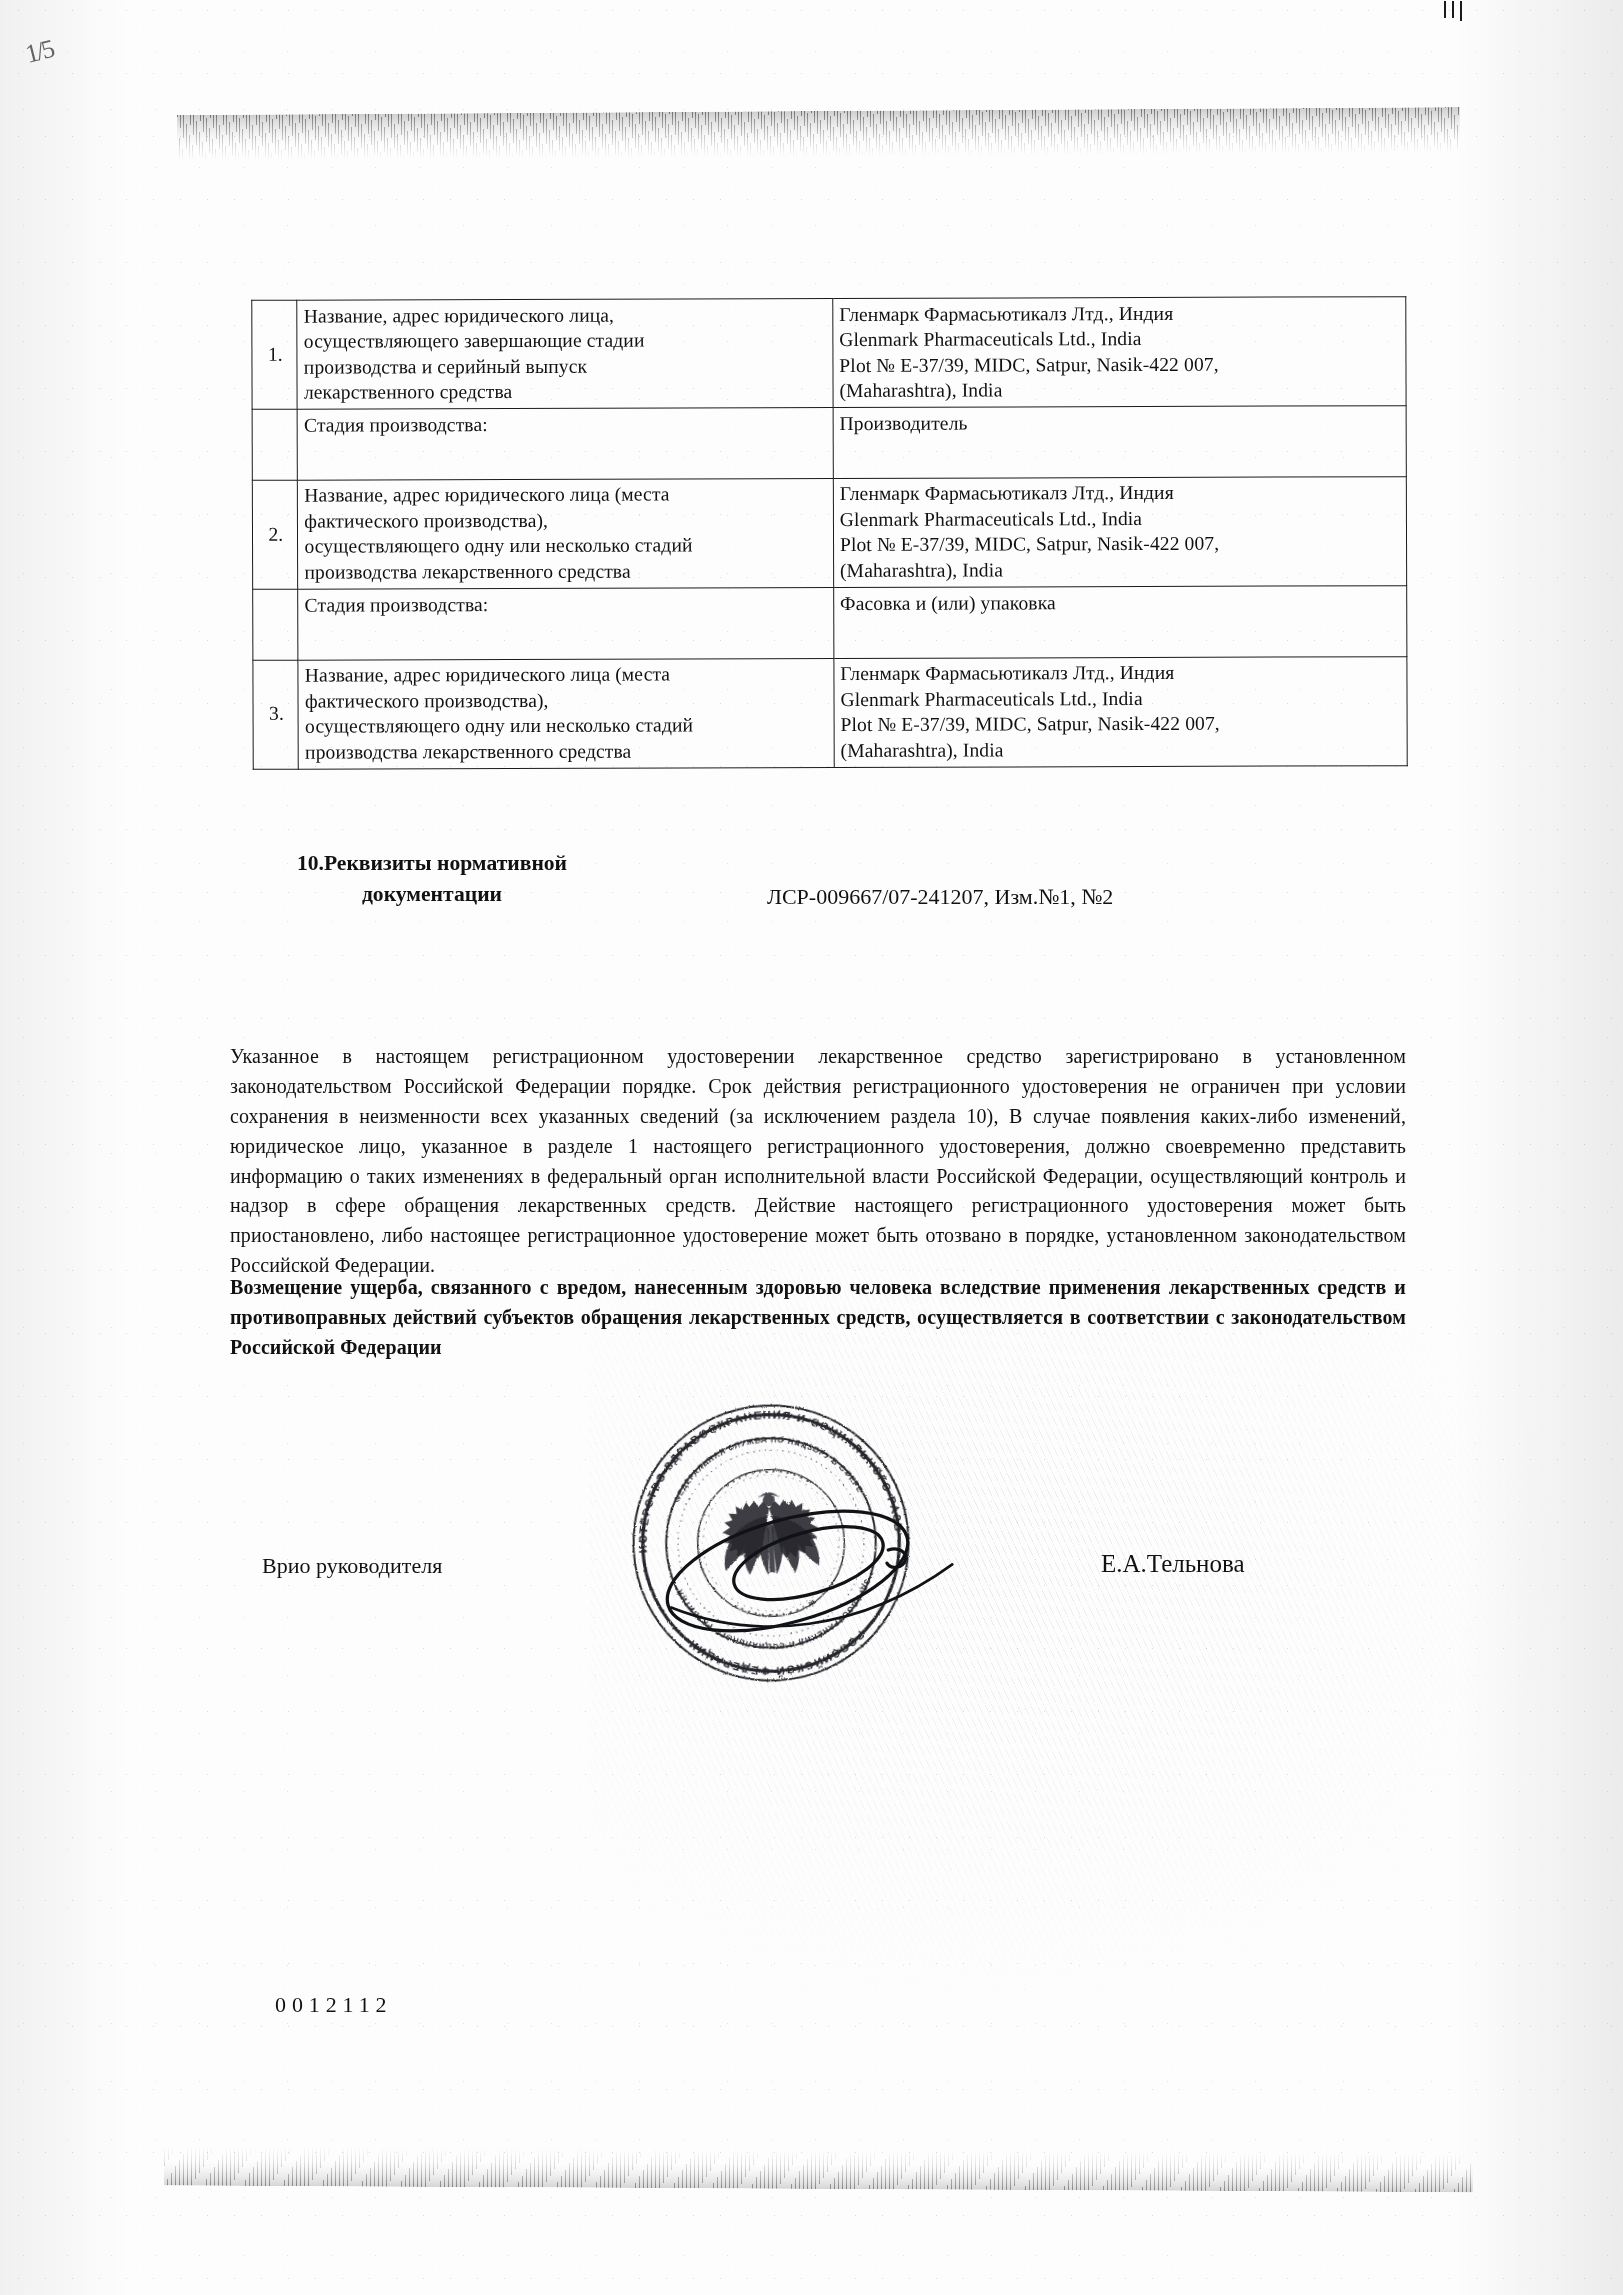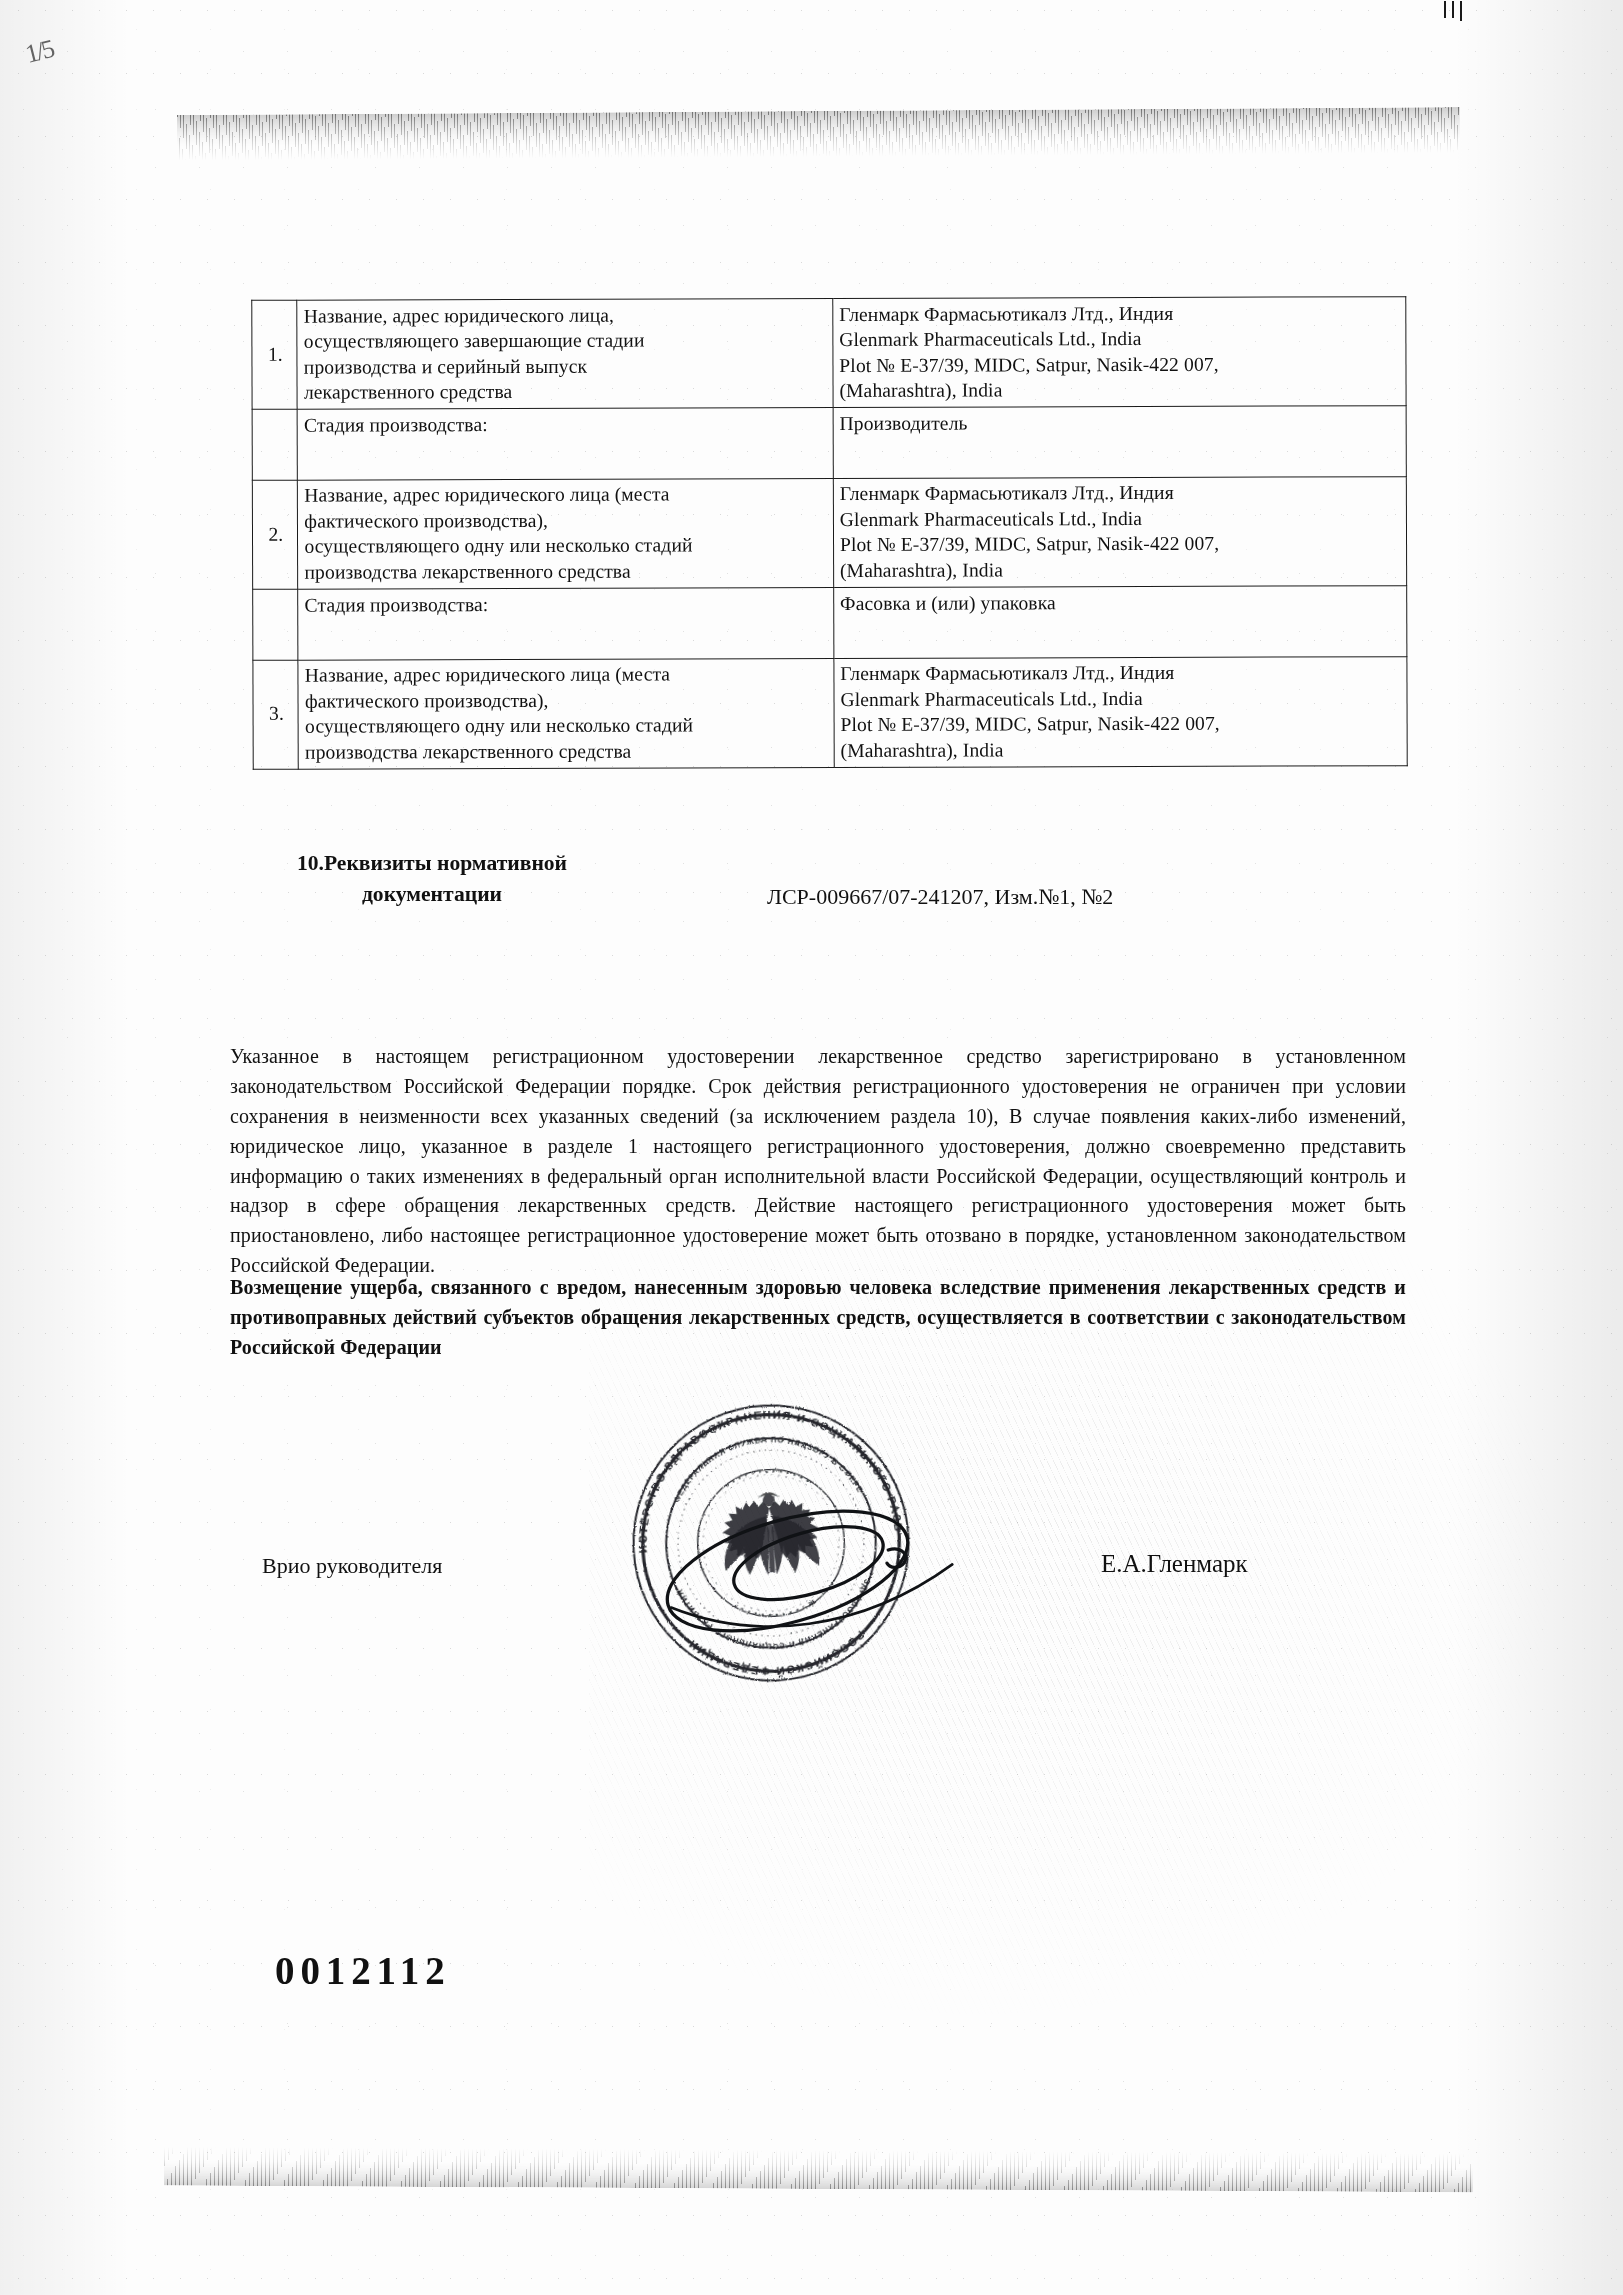--- a/index.html
+++ b/index.html
@@ -202,25 +202,24 @@
     position: absolute;
     left: 645px; top: 1466px;
     width: 340px; height: 223px;
     pointer-events: none;
   }
   #signature-stroke svg { display: block; width: 100%; height: 100%; }
 
   
   #serial {
     position: absolute;
-    left: 275px; top: 1948px;
-    font-size: 39px;
+    left: 275px; top: 1992px;
+    font-size: 22px;
     letter-spacing: 5.9px;
     font-family: "Liberation Serif", serif;
-    font-weight: bold;
   }
 
   
   #moire {
     position: absolute;
     left: 589px; top: 1244px; width: 982px; height: 785px;
     opacity: .16;
     pointer-events: none;
     background: repeating-linear-gradient(65deg,
       rgba(0,0,0,.5) 0px, rgba(0,0,0,.5) 0.7px, transparent 0.7px, transparent 5.9px);
@@ -317,21 +316,21 @@
   </table>
 
   <div id="sec10">10.Реквизиты нормативной документации</div>
   <div id="sec10-value">ЛСР-009667/07-241207, Изм.№1, №2</div>
 
   <div class="para" id="para-main">Указанное в настоящем регистрационном удостоверении лекарственное средство зарегистрировано в установленном законодательством Российской Федерации порядке. Срок действия регистрационного удостоверения не ограничен при условии сохранения в неизменности всех указанных сведений (за исключением раздела 10), В случае появления каких-либо изменений, юридическое лицо, указанное в разделе 1 настоящего регистрационного удостоверения, должно своевременно представить информацию о таких изменениях в федеральный орган исполнительной власти Российской Федерации, осуществляющий контроль и надзор в сфере обращения лекарственных средств. Действие настоящего регистрационного удостоверения может быть приостановлено, либо настоящее регистрационное удостоверение может быть отозвано в порядке, установленном законодательством Российской Федерации.</div>
 
   <div class="para" id="para-bold">Возмещение ущерба, связанного с вредом, нанесенным здоровью человека вследствие применения лекарственных средств и противоправных действий субъектов обращения лекарственных средств, осуществляется в соответствии с законодательством Российской Федерации</div>
 
   <div id="sig-title">Врио руководителя</div>
-  <div id="sig-name">Е.А.Гленмарк</div>
+  <div id="sig-name">Е.А.Тельнова</div>
 
   <div id="seal">
     <svg viewBox="0 0 452 452" xmlns="http://www.w3.org/2000/svg" aria-hidden="true">
       <defs>
         <path id="arcOuterTop" d="M 36 226 A 190 190 0 0 1 416 226"></path>
         <path id="arcOuterBot" d="M 416 226 A 190 190 0 0 1 36 226"></path>
         <path id="arcInnerTop" d="M 72 226 A 154 154 0 0 1 380 226"></path>
         <path id="arcInnerBot" d="M 380 226 A 154 154 0 0 1 72 226"></path>
         <path id="arcCoreTop" d="M 120 226 A 106 106 0 0 1 332 226"></path>
         <path id="arcCoreBot" d="M 332 226 A 106 106 0 0 1 120 226"></path>

